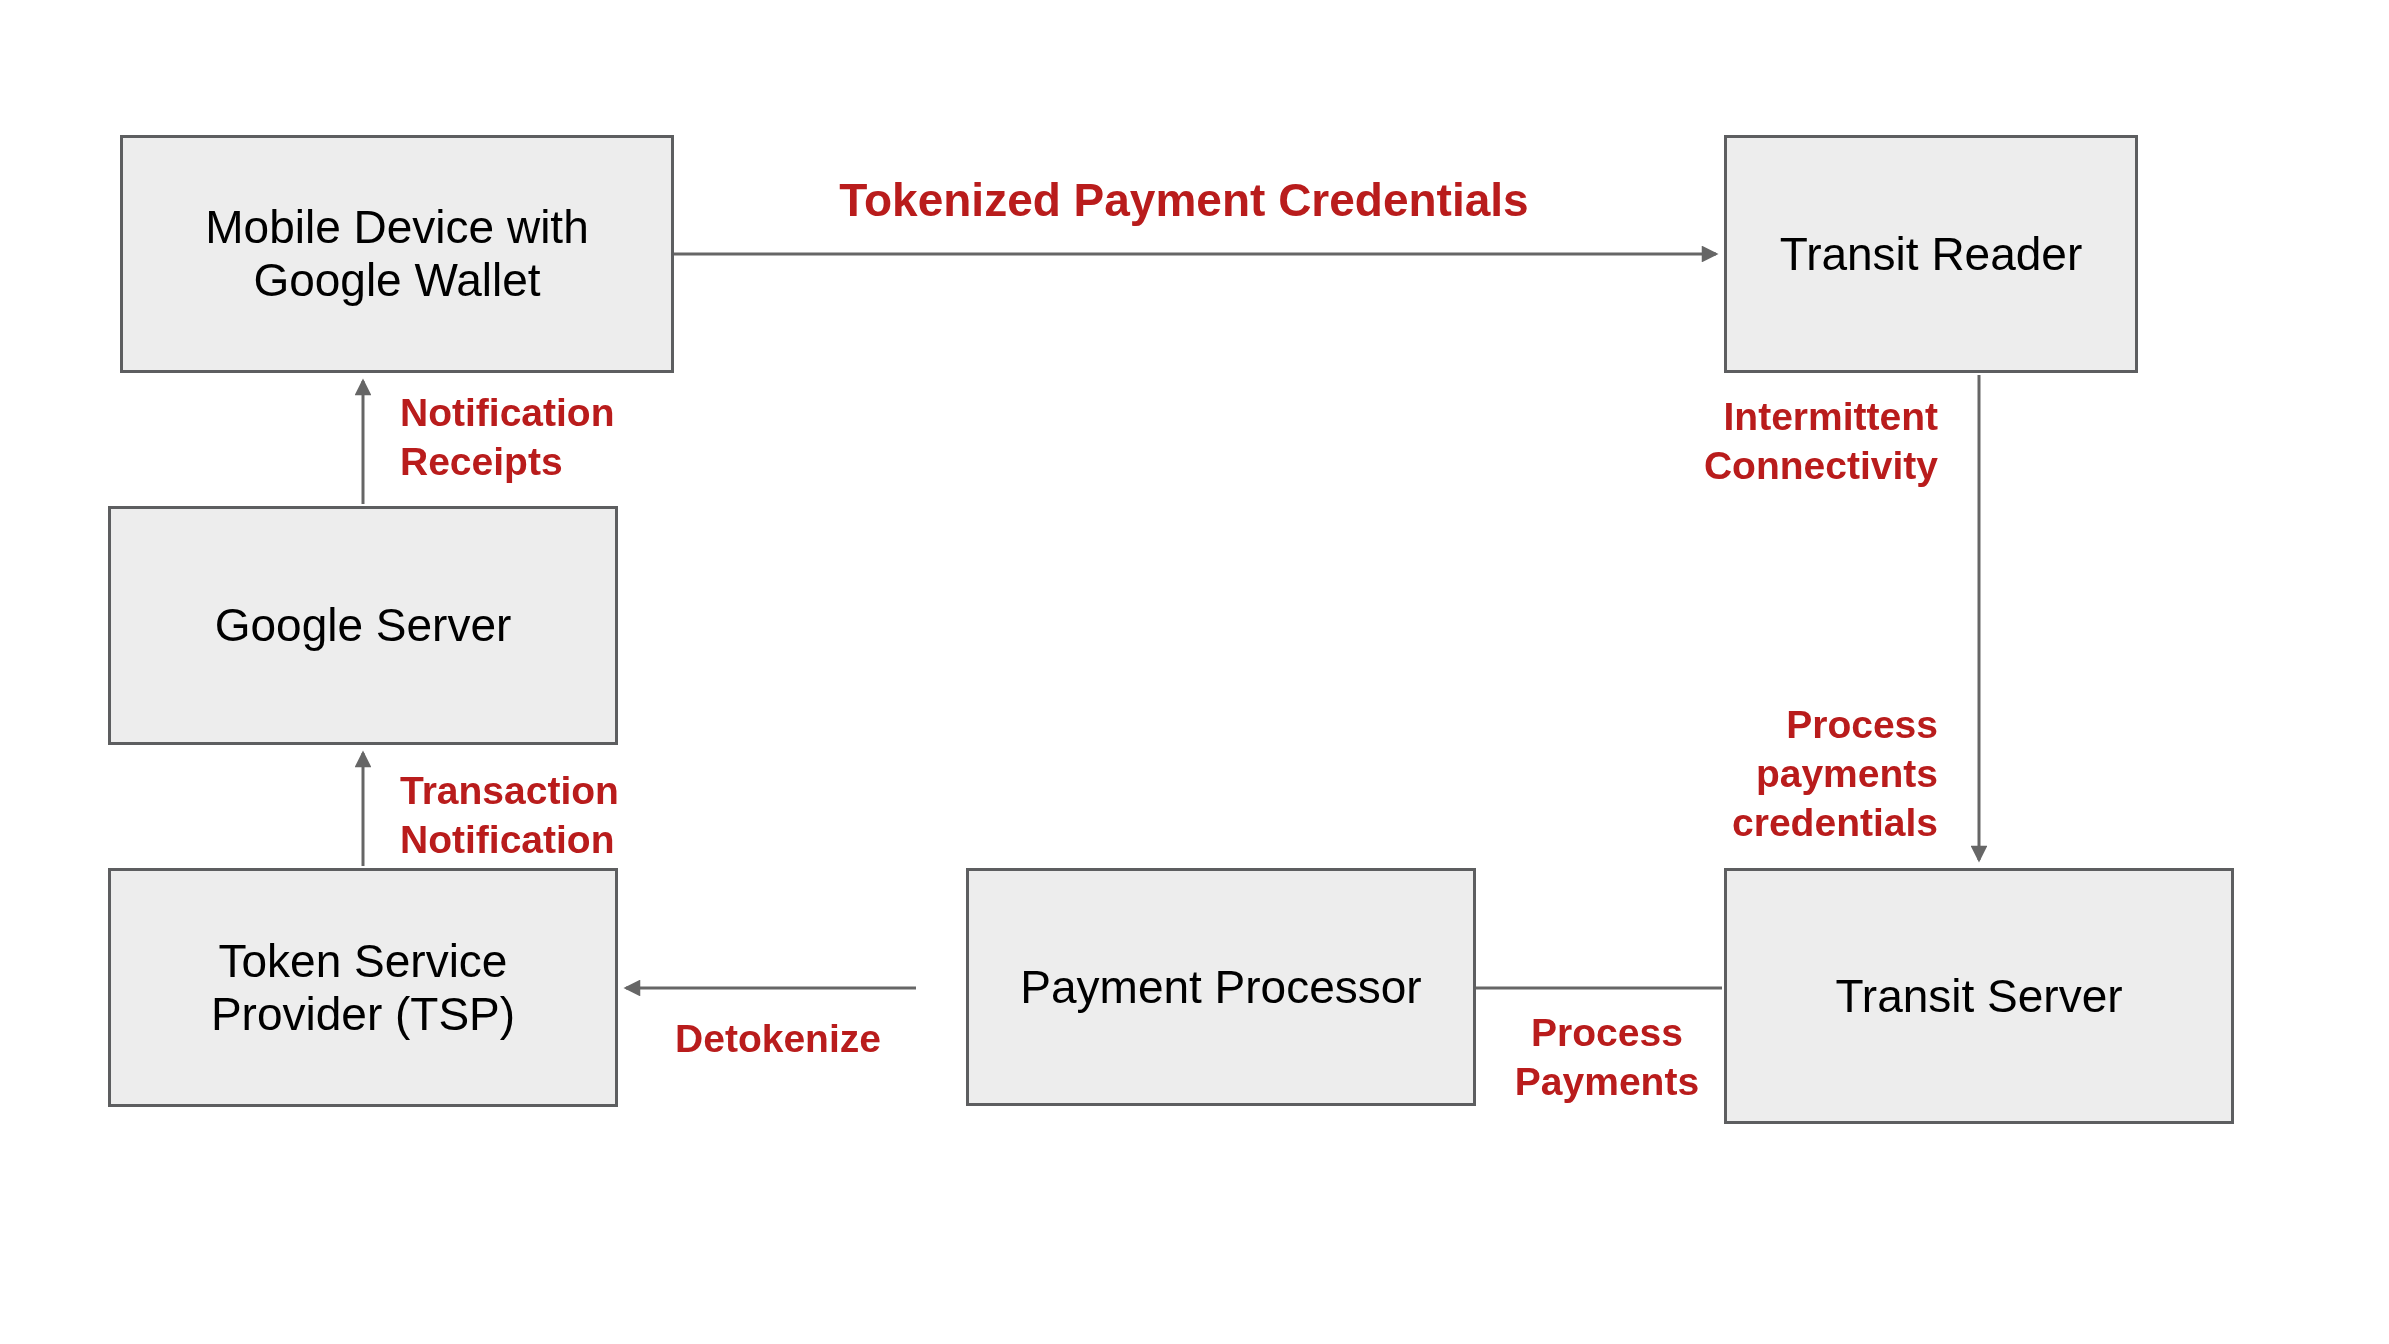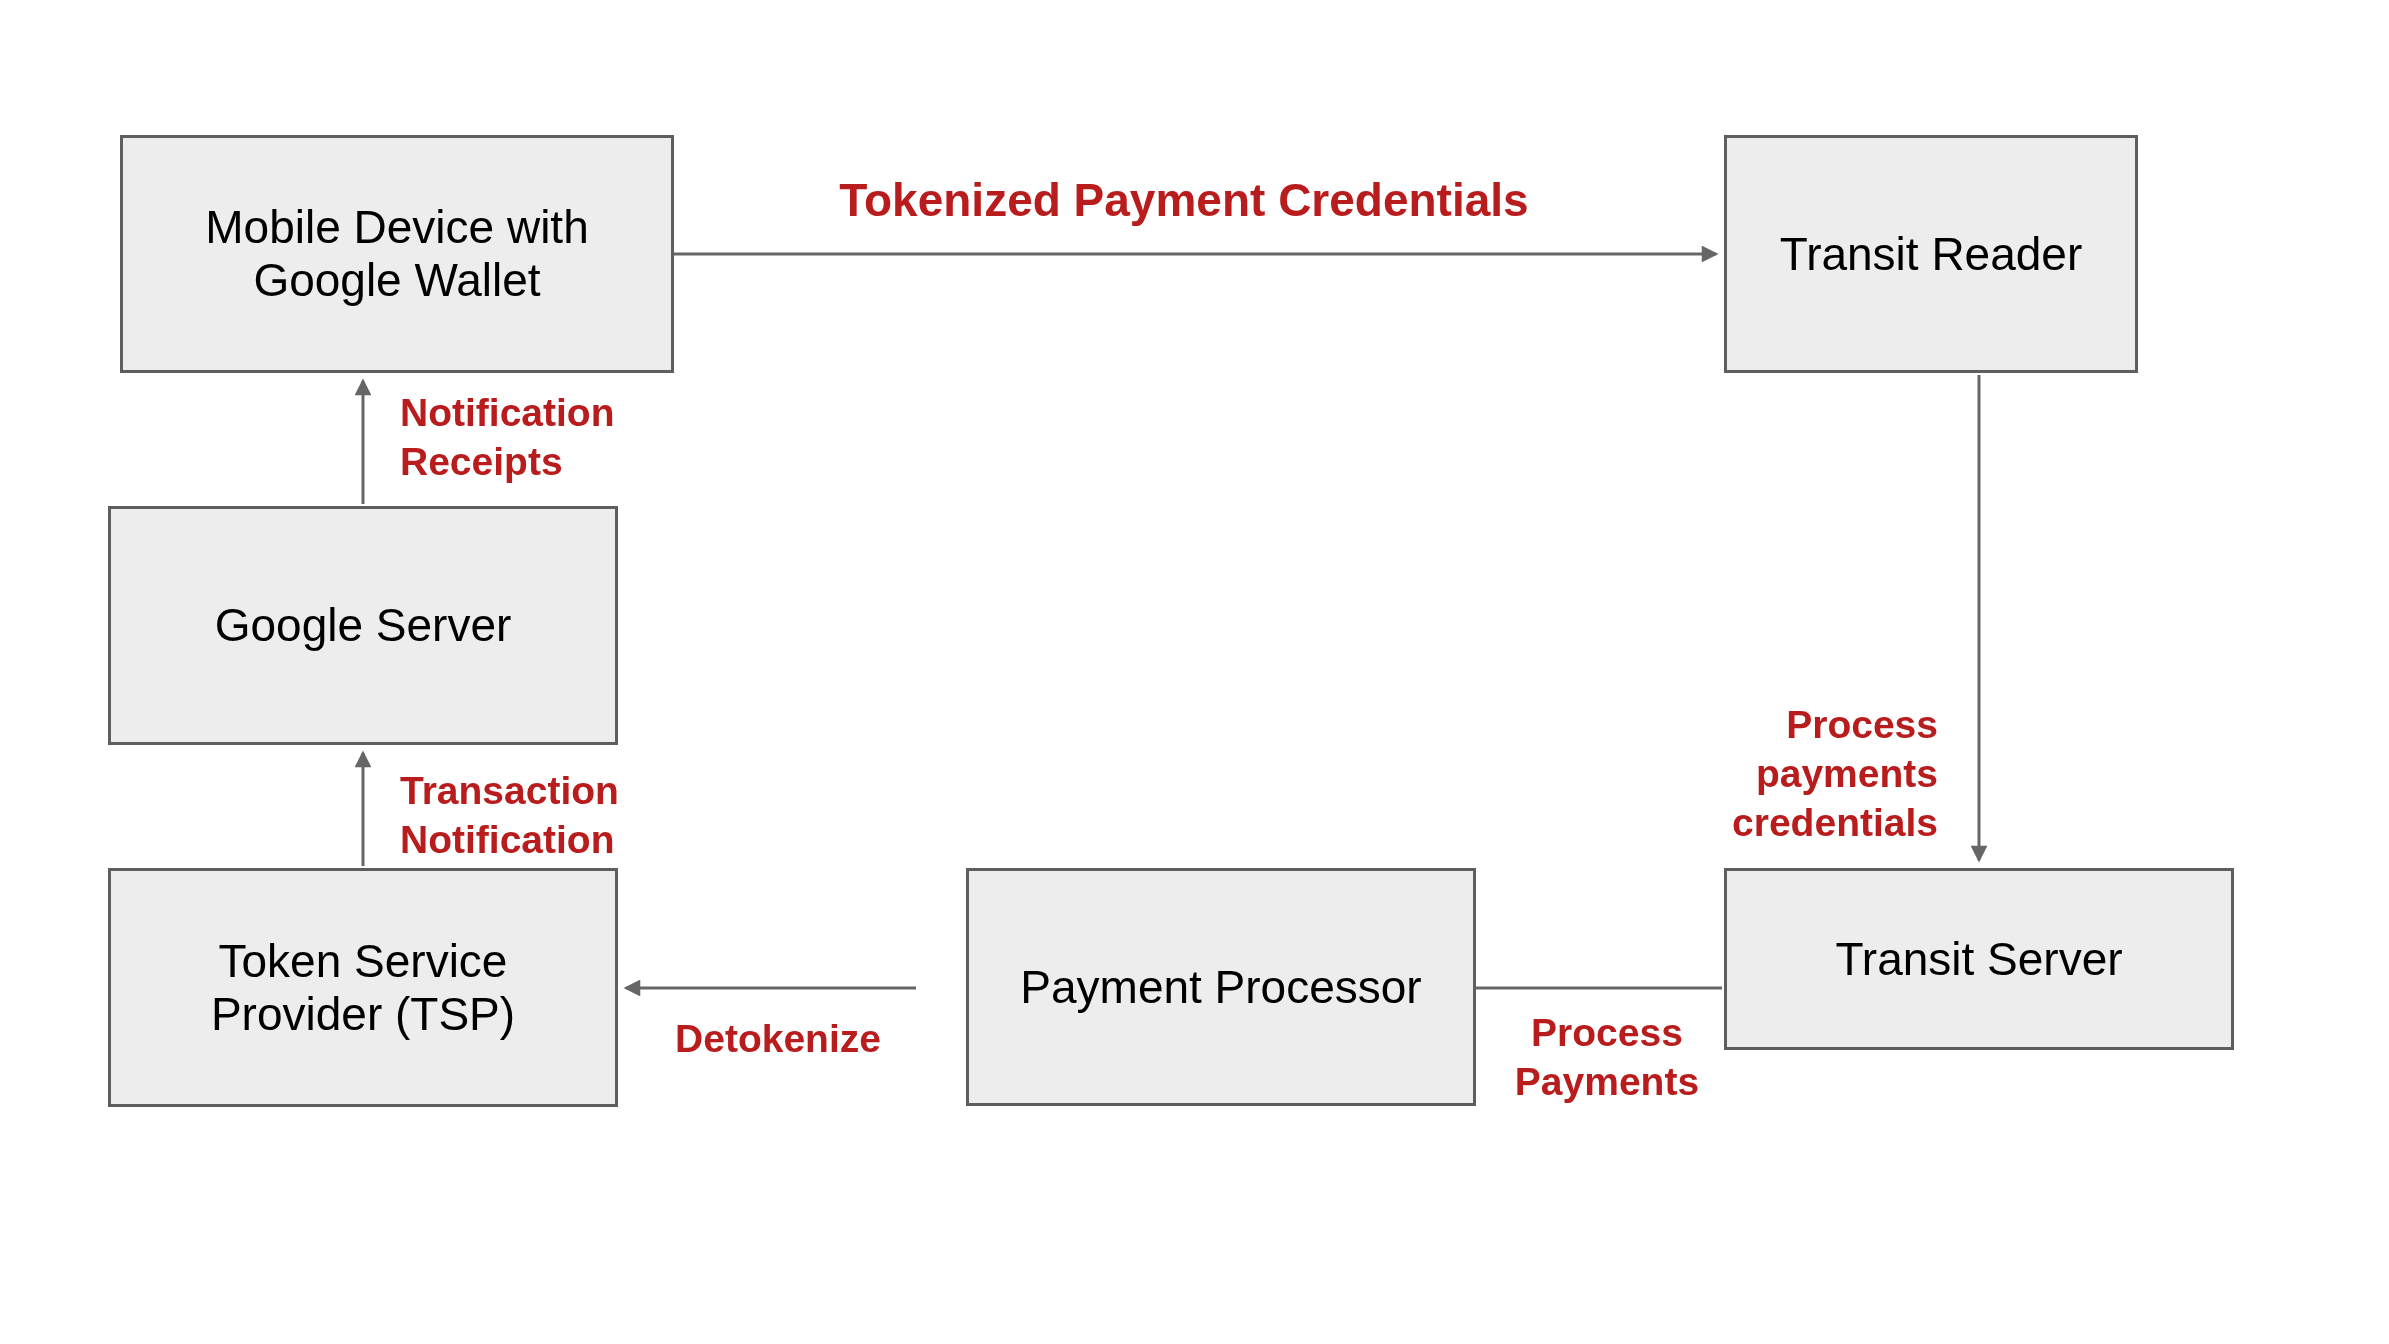--- a/index.html
+++ b/index.html
@@ -53,21 +53,21 @@
   .edge-label.big {
     font-size: 46px;
     line-height: 50px;
   }
   
   #node-mobile-device     { left: 120px;  top: 135px; width: 554px; height: 238px; }
   #node-transit-reader    { left: 1724px; top: 135px; width: 414px; height: 238px; }
   #node-google-server     { left: 108px;  top: 506px; width: 510px; height: 239px; }
   #node-token-service     { left: 108px;  top: 868px; width: 510px; height: 239px; }
   #node-payment-processor { left: 918px;  top: 868px; width: 510px; height: 238px; margin-left: 48px; }
-  #node-transit-server    { left: 1724px; top: 868px; width: 510px; height: 182px; }
+  #node-transit-server    { left: 1724px; top: 868px; width: 510px; height: 256px; }
   
   #label-tokenized     { left: 634px;  top: 175px;  width: 1100px; }
   #label-intermittent  { left: 1538px; top: 392px;  width: 400px; }
   #label-batched       { left: 1538px; top: 700px;  width: 400px; }
   #label-process       { left: 1457px; top: 1008px; width: 300px; }
   #label-detokenize    { left: 628px;  top: 1014px; width: 300px; }
   #label-transaction   { left: 400px;  top: 766px;  width: 420px; }
   #label-notification  { left: 400px;  top: 388px;  width: 420px; }
 </style>
 </head>
@@ -110,20 +110,22 @@
   <div class="node" id="node-payment-processor">
     <div class="node-label">Payment Processor</div>
   </div>
 
   <div class="node" id="node-transit-server">
     <div class="node-label">Transit Server</div>
   </div>
 
   <div class="edge-label center big" id="label-tokenized">Tokenized Payment Credentials</div>
 
+  <div class="edge-label right" id="label-intermittent">Intermittent
+Connectivity</div>
 
   <div class="edge-label right" id="label-batched">Process
 payments
 credentials</div>
 
   <div class="edge-label center" id="label-process">Process
 Payments</div>
 
   <div class="edge-label center" id="label-detokenize">Detokenize</div>
 

